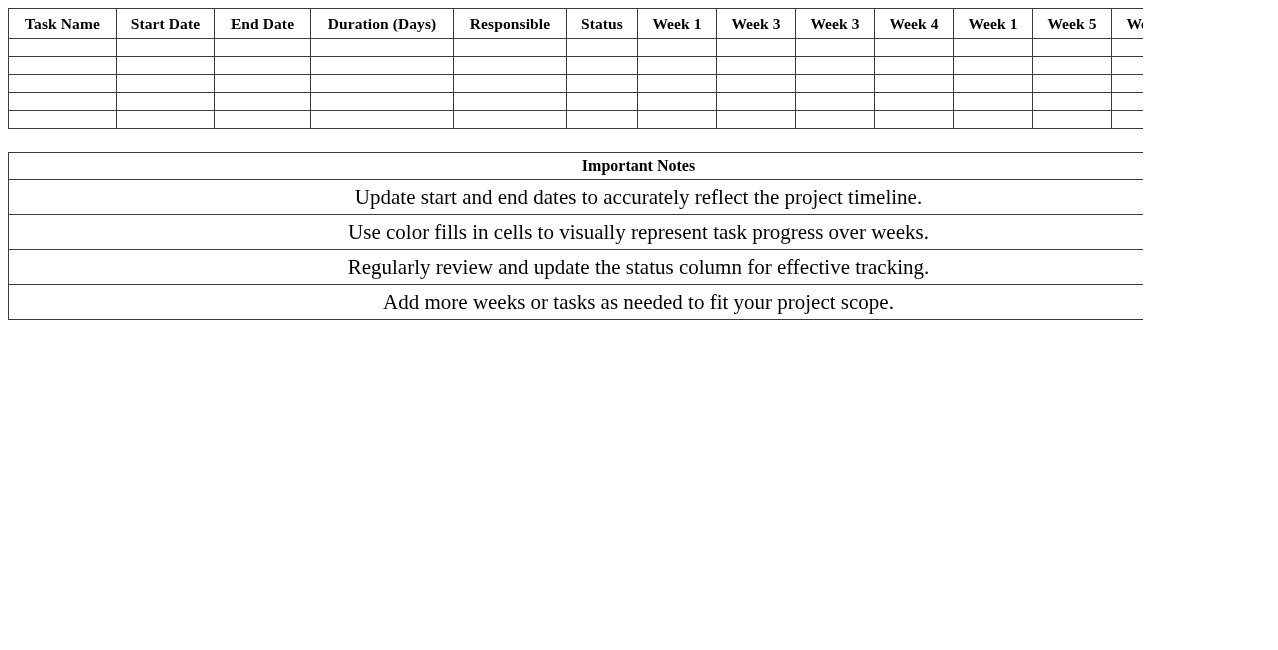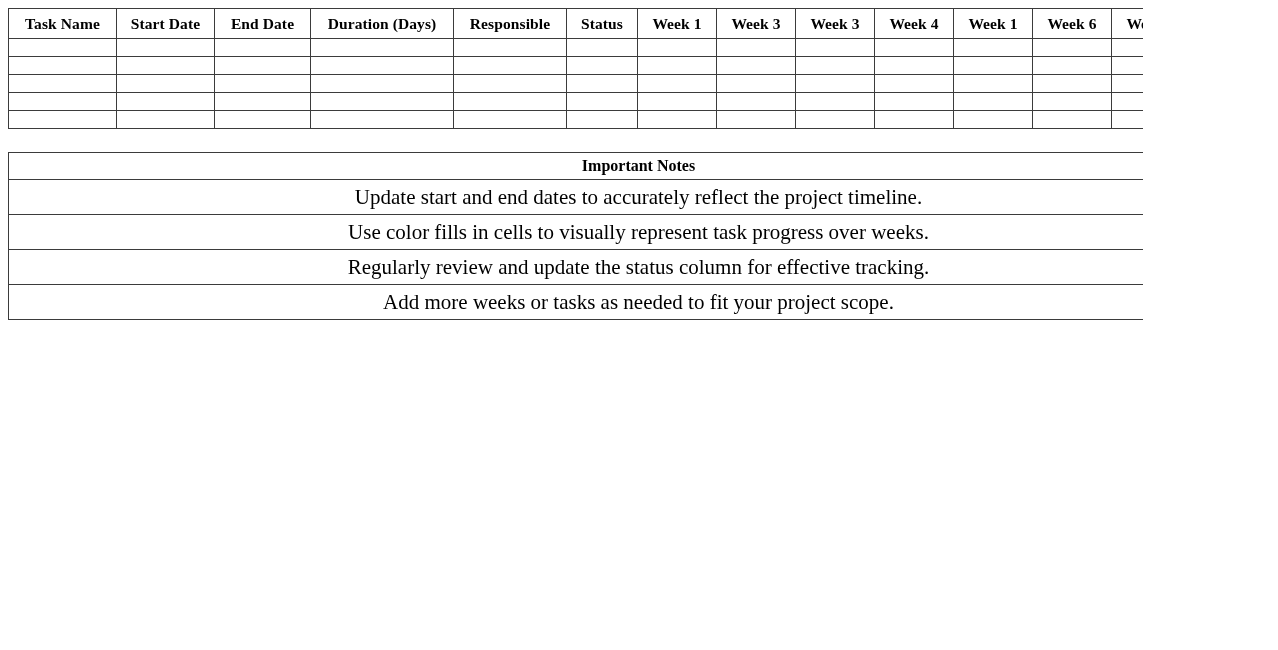--- a/index.html
+++ b/index.html
@@ -136,21 +136,21 @@
             <th>Start Date</th>
             <th>End Date</th>
             <th>Duration (Days)</th>
             <th>Responsible</th>
             <th>Status</th>
             <th>Week 1</th>
             <th>Week 3</th>
             <th>Week 3</th>
             <th>Week 4</th>
             <th>Week 1</th>
-            <th>Week 6</th>
+            <th>Week 5</th>
             <th>Week 7</th>
             <th>Week 3</th>
           </tr>
       </thead>
       <tbody id="schedule-table-body">
           <tr>
             <td class="cell"></td>
             <td class="cell"></td>
             <td class="cell"></td>
             <td class="cell"></td>

